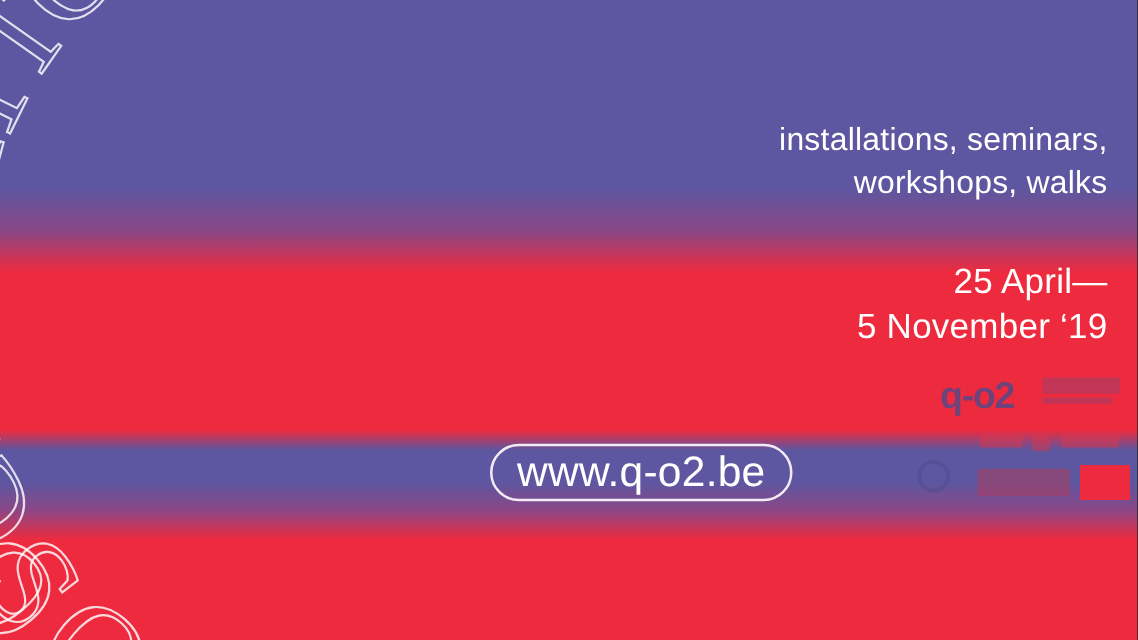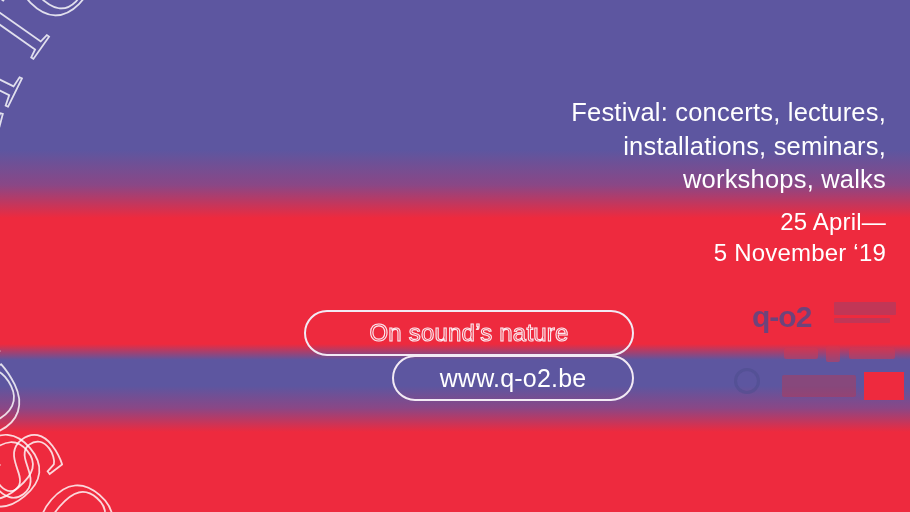--- a/index.html
+++ b/index.html
@@ -55,21 +55,21 @@
     letter-spacing:.2px;
   }
   #festival div{white-space:nowrap;}
 
   
   #dates{
     position:absolute;
     top:207px;right:24px;
     text-align:right;
     color:#fff;
-    font-size:24px;
+    font-size:28px;
     line-height:1.28;
     font-weight:500;
     letter-spacing:.2px;
   }
   #dates div{white-space:nowrap;}
 
   
   #tag-box{
     position:absolute;
     left:304px;top:310px;
@@ -87,21 +87,21 @@
   }
   #url-box{
     position:absolute;
     left:392px;top:355px;
     width:242px;height:46px;
     border:2px solid #f2eaf4;
     border-radius:24px;
     display:flex;align-items:center;justify-content:center;
   }
   #url-box span{
-    font-size:25px;
+    font-size:34px;
     font-weight:500;
     color:#ffffff;
     letter-spacing:.2px;
   }
 
   
   #logos{
     position:absolute;
     left:752px;top:296px;
     width:146px;height:110px;
@@ -182,33 +182,29 @@
 
       <g class="ring3">
         <text class="ringtext">
           <textPath href="#arcIn" startOffset="4%">OSCILLATION</textPath>
         </text>
       </g>
     </svg>
   </div>
 
   <div id="festival">
-    <div>Festival: concerts, lectures,</div>
     <div>installations, seminars,</div>
     <div>workshops, walks</div>
   </div>
 
   <div id="dates">
     <div>25 April—</div>
     <div>5 November ‘19</div>
   </div>
 
-  <div id="tag-box">
-    <span>On sound’s nature</span>
-  </div>
 
   <div id="url-box">
     <span>www.q-o2.be</span>
   </div>
 
   <div id="logos">
     <div id="logo-qo2" class="logo">
       <span>q-o2</span>
     </div>
 

